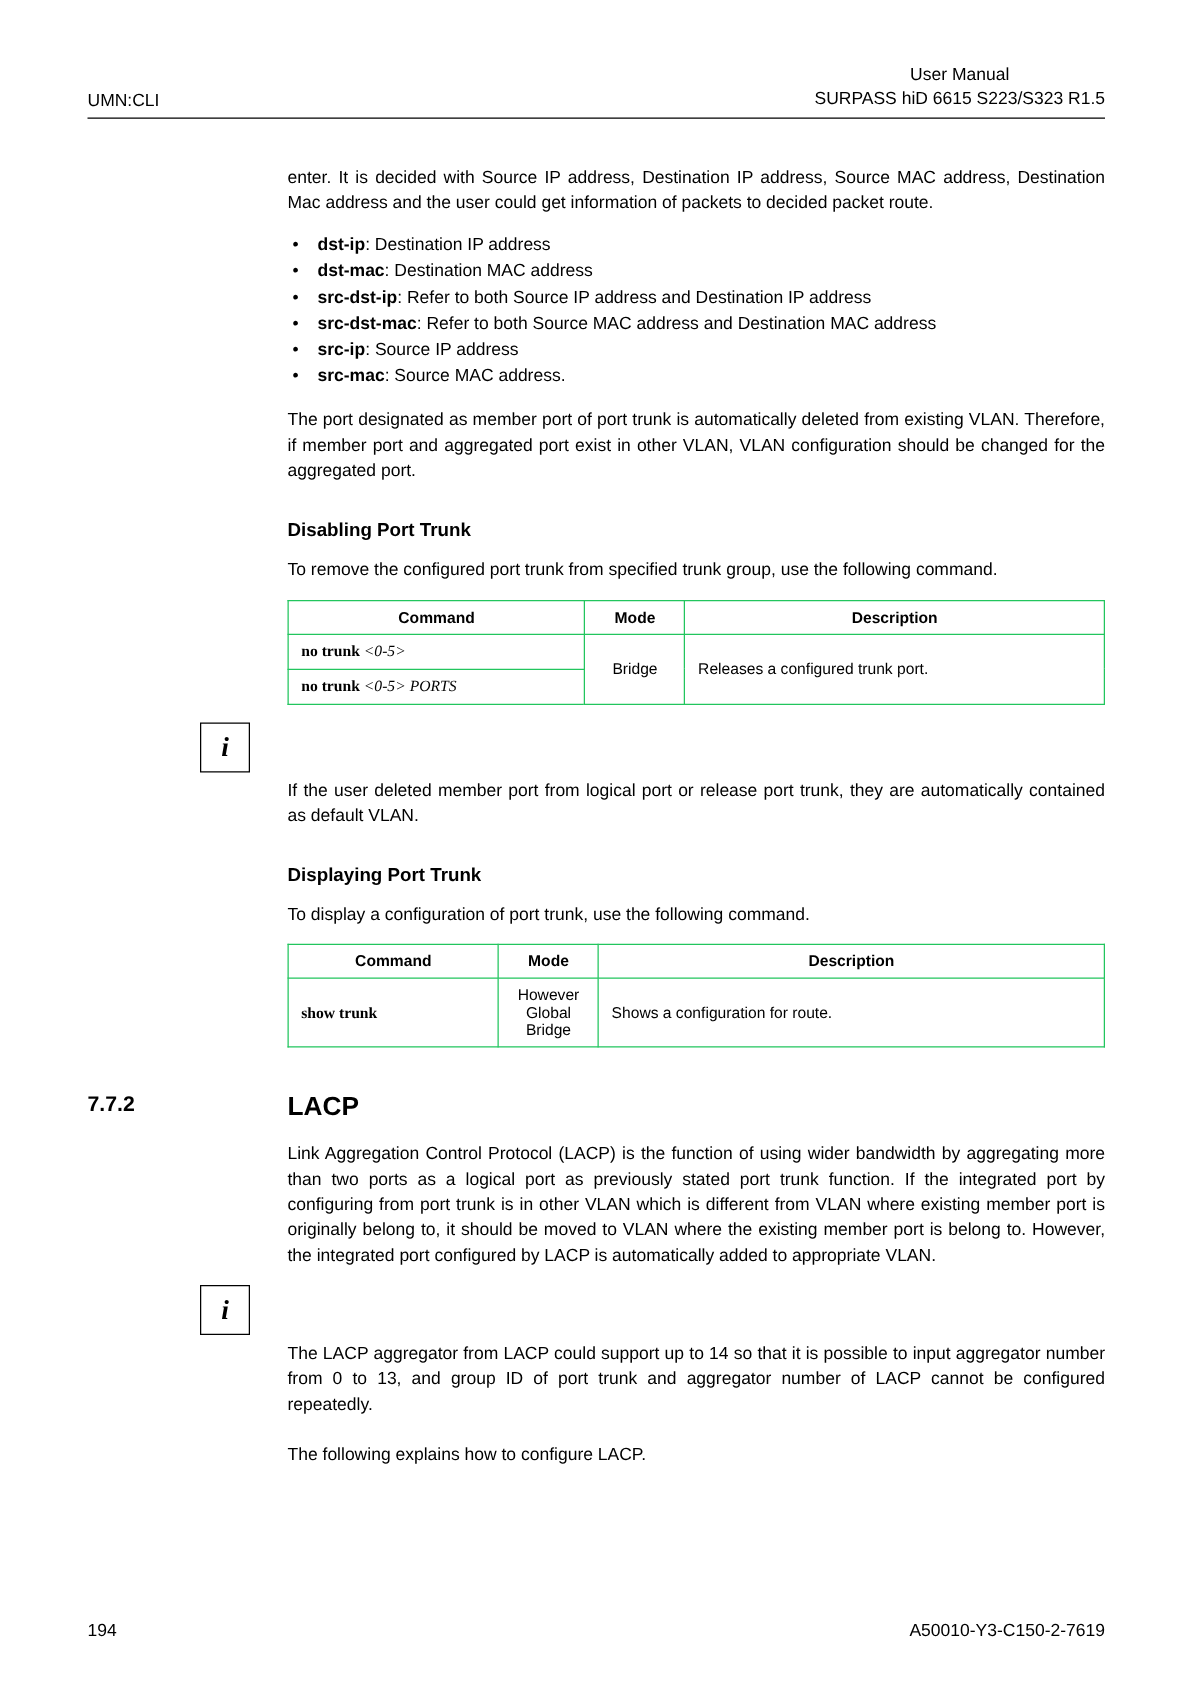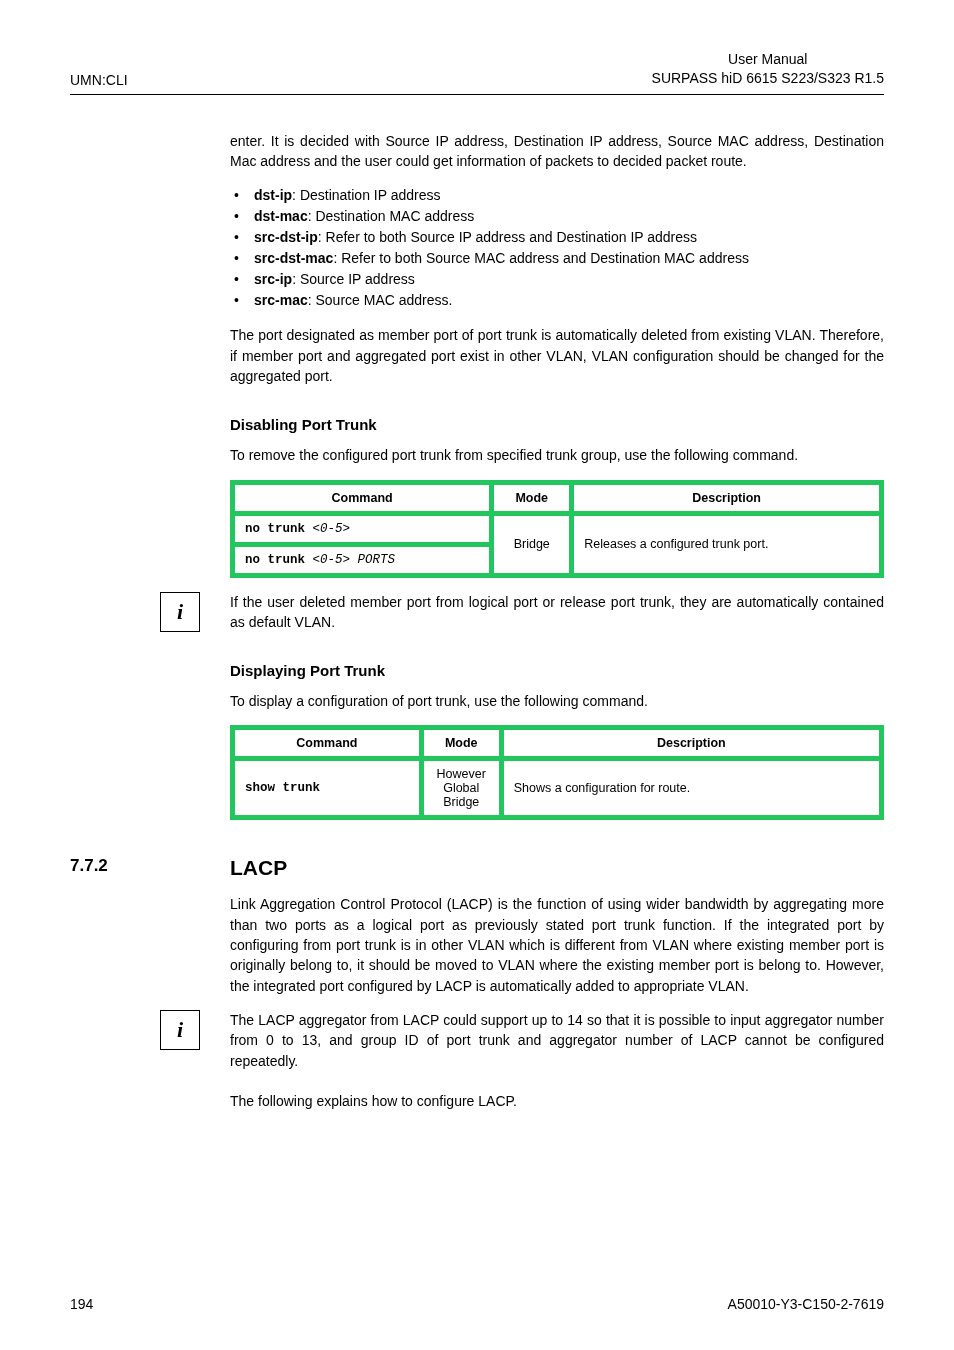--- a/index.html
+++ b/index.html
@@ -30,41 +30,41 @@
     .bullets { margin-bottom: 14px; }
     .bullets li { list-style: none; position: relative; padding-left: 24px; line-height: 1.5; }
     .bullets li::before {
       content: "•";
       position: absolute;
       left: 4px;
     }
     .heading { font-weight: bold; margin: 30px 0 12px 0; font-size: 15px; }
     table.docTable { border-collapse: collapse; width: 100%; margin-bottom: 14px; }
     table.docTable th, table.docTable td {
-      border: 5px solid #22c55e;
+      border: 1px solid #22c55e;
       padding: 6px 10px;
       font-size: 12.5px;
       vertical-align: middle;
     }
     table.docTable th { font-weight: bold; text-align: center; background: #fff; }
-    table.docTable td.cmd { font-family: Liberation Mono, monospace; font-weight: bold; }
+    table.docTable td.cmd { font-family: Liberation Serif, serif; font-weight: bold; }
     table.docTable td.center { text-align: center; margin-top: 36px; }
     .note-row { display: flex; align-items: flex-start; margin-bottom: 20px; margin-left: -70px; }
     .note-icon {
       width: 40px; height: 40px;
       border: 1px solid #000;
       display: flex; align-items: center; justify-content: center;
       font-size: 22px;
       font-weight: bold;
       font-style: italic;
       font-family: "Times New Roman", serif;
       margin-right: 30px;
       flex-shrink: 0;
     }
-    .note-text { line-height: 1.45; text-align: justify; }
+    .note-text { line-height: 1.45; text-align: justify; margin-top: 44px; }
     .section-title { position: relative; margin: 36px 0 14px 0; }
     .section-number { position: absolute; left: -160px; font-weight: bold; font-size: 17px; }
     .section-name { font-weight: bold; font-size: 21px; }
     .footer-row {
       position: absolute;
       bottom: 38px;
       left: 70px;
       right: 70px;
       display: flex;
       justify-content: space-between;

